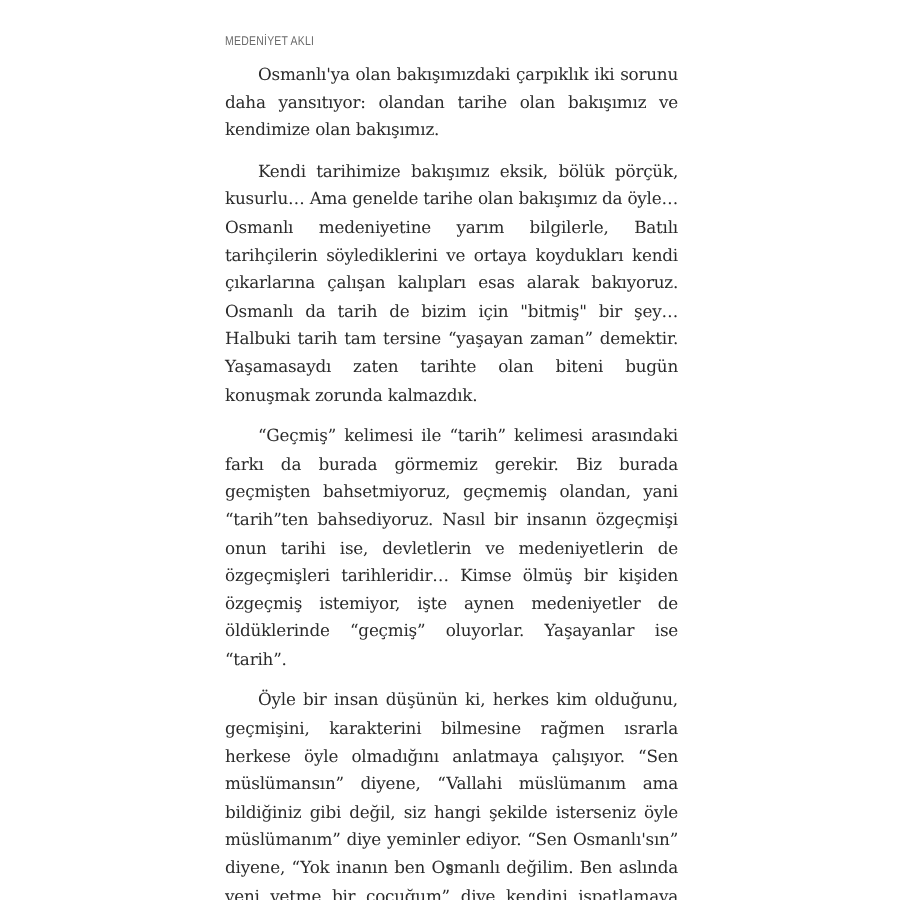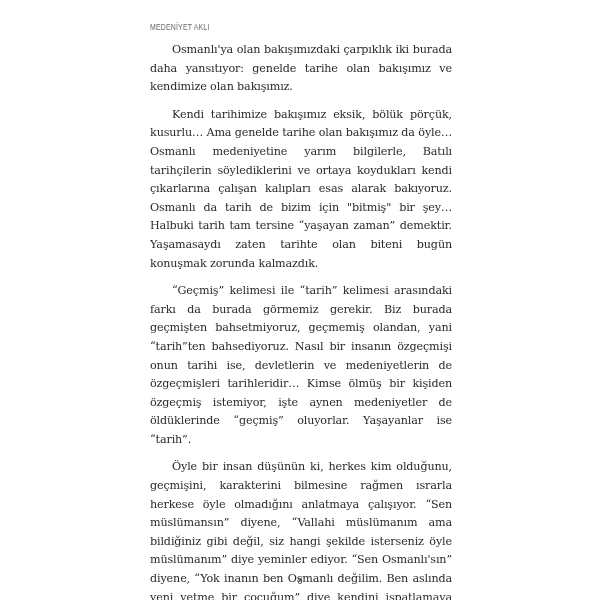--- a/index.html
+++ b/index.html
@@ -61,20 +61,20 @@
       transform: scaleX(0.85);
     }
   </style>
 </head>
 <body>
 
 <div class="page">
   <div class="running-header">MEDENİYET AKLI</div>
 
   <div class="body-text">
-    <p>Osmanlı'ya olan bakışımızdaki çarpıklık iki burada daha yansıtıyor: genelde tarihe olan bakışımız ve kendimize olan bakışımız.</p>
+    <p>Osmanlı'ya olan bakışımızdaki çarpıklık iki sorunu daha yansıtıyor: olandan tarihe olan bakışımız ve kendimize olan bakışımız.</p>
     <p>Kendi tarihimize bakışımız eksik, bölük pörçük, kusur­lu… Ama genelde tarihe olan bakışımız da öyle… Osmanlı me­deniyetine yarım bilgilerle, Batılı tarihçilerin söylediklerini ve ortaya koydukları kendi çıkarlarına çalışan kalıpları esas alarak bakıyoruz. Osmanlı da tarih de bizim için "bitmiş" bir şey… Halbuki tarih tam tersine “yaşayan zaman” demektir. Yaşamasaydı zaten tarihte olan biteni bugün konuşmak zo­runda kalmazdık.</p>
     <p>“Geçmiş” kelimesi ile “tarih” kelimesi arasındaki farkı da burada görmemiz gerekir. Biz burada geçmişten bahsetmiyo­ruz, geçmemiş olandan, yani “tarih”ten bahsediyoruz. Nasıl bir insanın özgeçmişi onun tarihi ise, devletlerin ve medeni­yetlerin de özgeçmişleri tarihleridir… Kimse ölmüş bir kişiden özgeçmiş istemiyor, işte aynen medeniyetler de öldüklerinde “geçmiş” oluyorlar. Yaşayanlar ise “tarih”.</p>
     <p>Öyle bir insan düşünün ki, herkes kim olduğunu, geçmişi­ni, karakterini bilmesine rağmen ısrarla herkese öyle olmadı­ğını anlatmaya çalışıyor. “Sen müslümansın” diyene, “Vallahi müslümanım ama bildiğiniz gibi değil, siz hangi şekilde ister­seniz öyle müslümanım” diye yeminler ediyor. “Sen Osman­lı'sın” diyene, “Yok inanın ben Osmanlı değilim. Ben aslında yeni yetme bir çocuğum” diye kendini ispatlamaya çalışıyor. Hem kendini inkâr ediyor, hem mekânını yani coğrafyasını,</p>
   </div>
 
   <div class="page-number">8</div>
 </div>
 
 </body></html>

